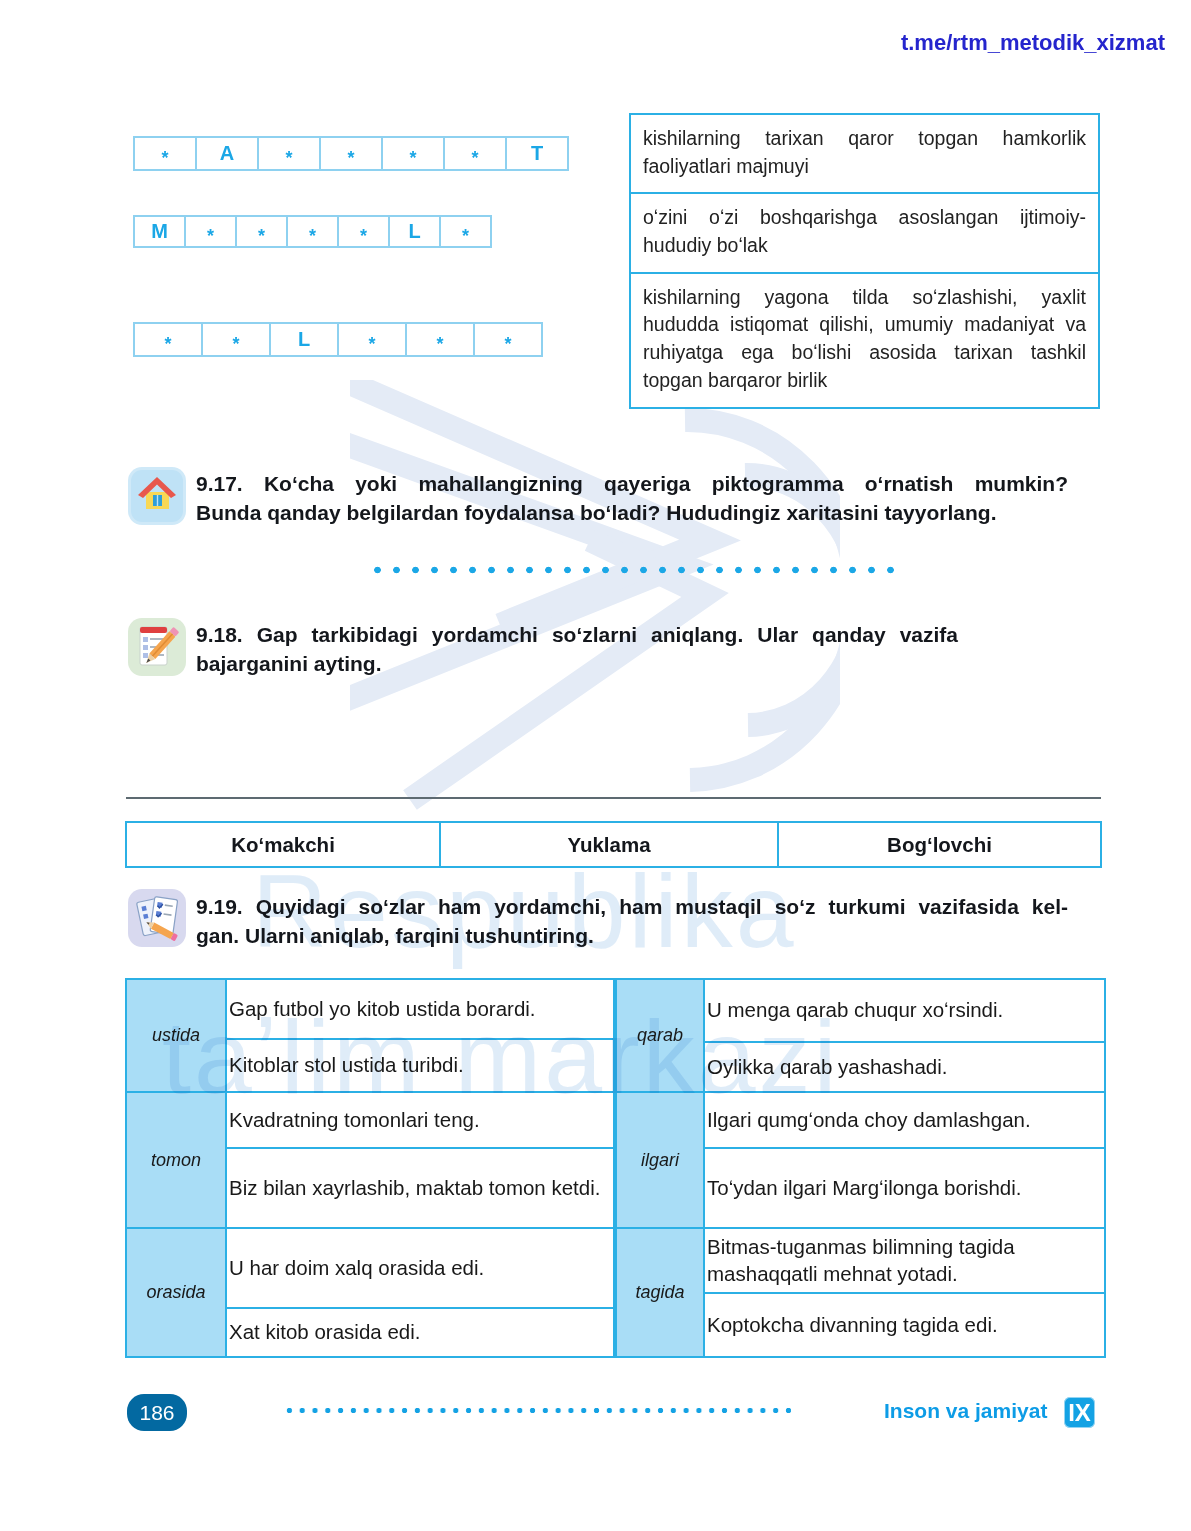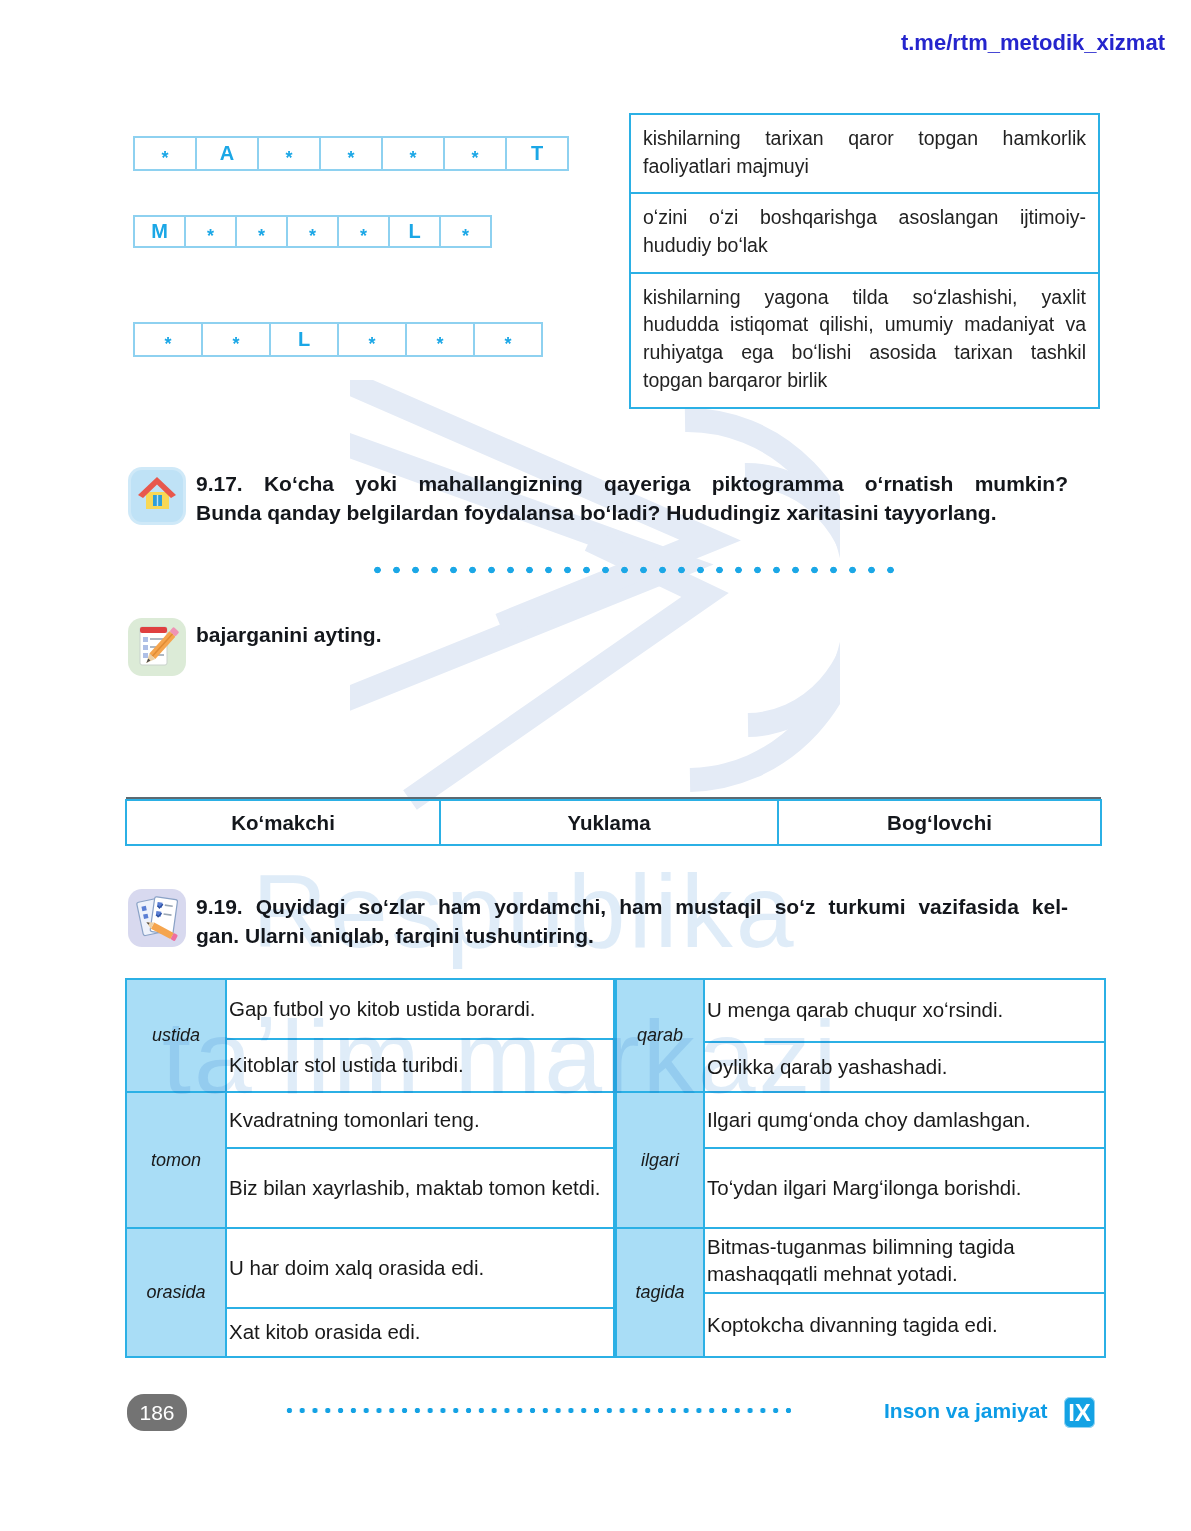--- a/index.html
+++ b/index.html
@@ -71,41 +71,41 @@
     font-size:20.5px; line-height:1.33; text-align:justify; text-indent:36px; color:#191919;
   }
   
   .wt-table {
     position:absolute; left:125px; top:799px; width:977px; display:flex; z-index:2;
     box-shadow:0 -3px 0 -1px #5d6a71;
   }
   .wt-cell {
     border:2px solid #2bb0e5; margin-left:-2px; background:transparent;
     height:47px; display:flex; align-items:center; justify-content:center;
-    font-weight:bold; font-size:20.5px; color:#14171c;
+    font-weight:bold; font-size:20.5px; color:#14171c;margin-top:22px;
   }
   .wt-cell:first-child { margin-left:0; }
   .wt1 { width:316px; } .wt2 { width:325px; } .wt3 { width:340px; }
   
   .ex-wrap { position:absolute; left:125px; top:978px; z-index:2; display:flex; }
   table.ex { border-collapse:collapse; }
   .ex td {
     border:2px solid #2bb0e5; font-size:20.5px; color:#191919;
     vertical-align:middle;
   }
   .ex td.word {
     background:#a9ddf6; font-style:italic; text-align:center; font-size:18px;
   }
   .ex td.sent { background:transparent; padding:4px 10px 4px 2px; line-height:1.3; }
   .exA .word { width:100px; } .exA .sent { width:388px; }
   .exB .word { width:88px; }  .exB .sent { width:401px; }
   
   .page-badge {
     position:absolute; left:127px; top:1394px; width:60px; height:37px; z-index:2;
-    background:#737373; border-radius:17px; color:#fff; font-size:21px;
+    background:#0369a1; border-radius:17px; color:#fff; font-size:21px;
     display:flex; align-items:center; justify-content:center;
   }
   .book-title {
     position:absolute; left:884px; top:1399px; z-index:2;
     color:#0d9ce6; font-weight:bold; font-size:21px;
   }
   .grade-badge {
     position:absolute; left:1064px; top:1397px; width:31px; height:31px; z-index:2;
     background:#14a2e4; border-radius:6px; color:#fff; font-weight:bold; font-size:24px;
     display:flex; align-items:center; justify-content:center;
@@ -234,20 +234,21 @@
     </g>
     <g transform="rotate(42 33 30)">
       <rect x="29.5" y="6" width="8" height="6" rx="1.5" fill="#ef93b5"></rect>
       <rect x="29.5" y="12" width="8" height="30" fill="#f5a54e"></rect>
       <line x1="33.5" y1="12" x2="33.5" y2="42" stroke="#e08c34" stroke-width="1.6"></line>
       <polygon points="29.5,42 37.5,42 33.5,51" fill="#ecd0a5"></polygon>
       <polygon points="32,46.5 35,46.5 33.5,51" fill="#4a4a4a"></polygon>
     </g>
   </svg>
   <div class="task-text t918-text">
+    <span class="task-line jl">9.18. Gap tarkibidagi yordamchi soʻzlarni aniqlang. Ular qanday vazifa</span>
     <span class="task-line">bajarganini ayting.</span>
   </div>
 
 
   <div class="wt-table">
     <div class="wt-cell wt1">Koʻmakchi</div>
     <div class="wt-cell wt3">Yuklama</div>
     <div class="wt-cell wt2">Bogʻlovchi</div>
   </div>
 

